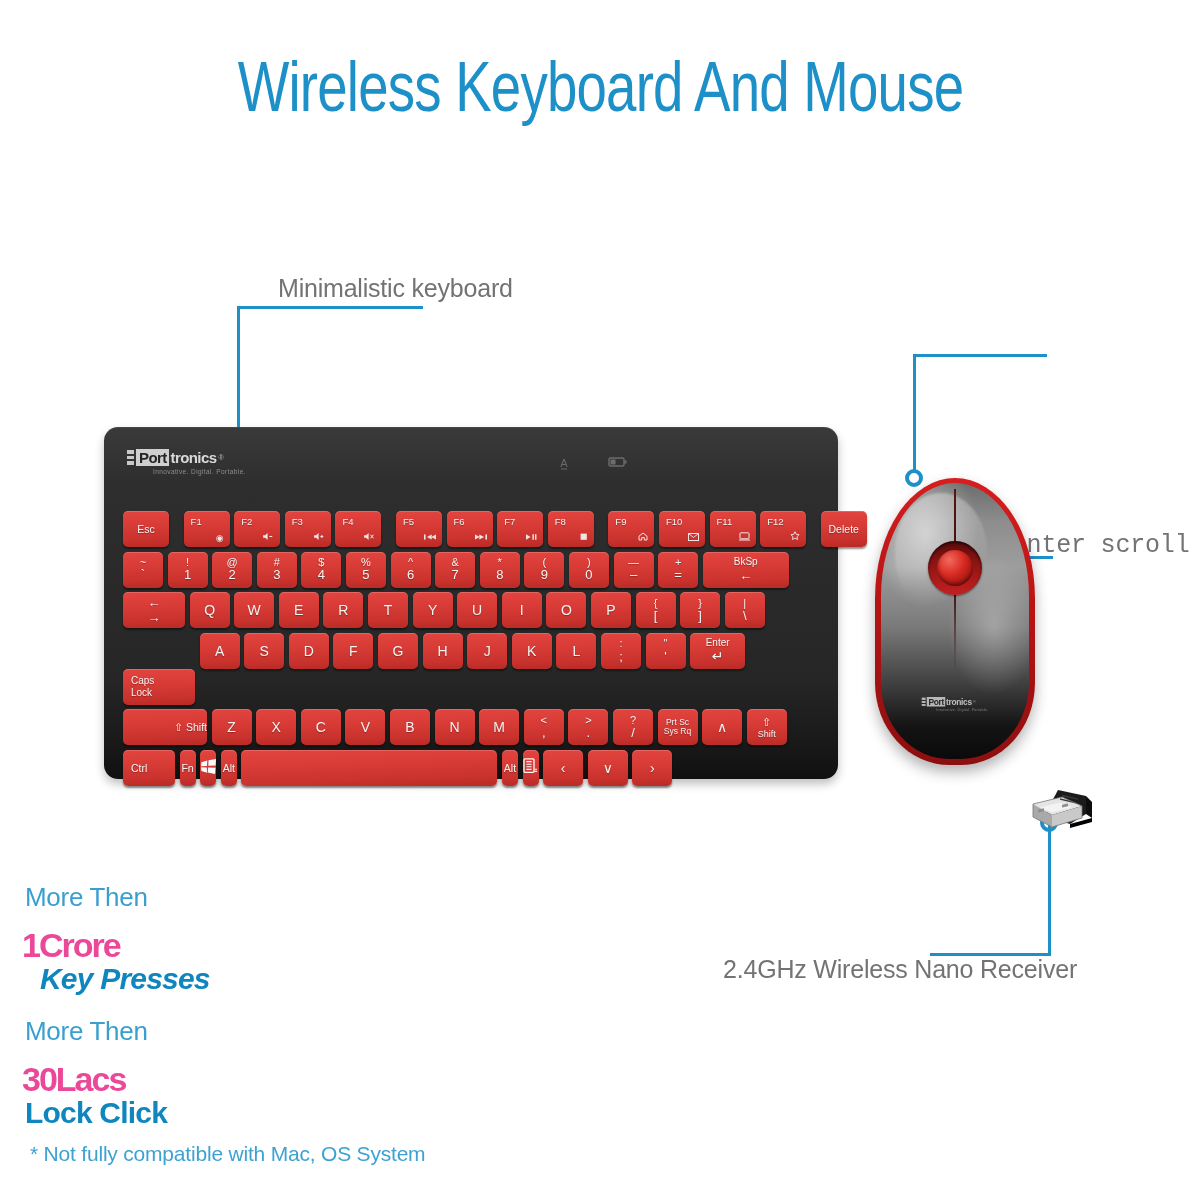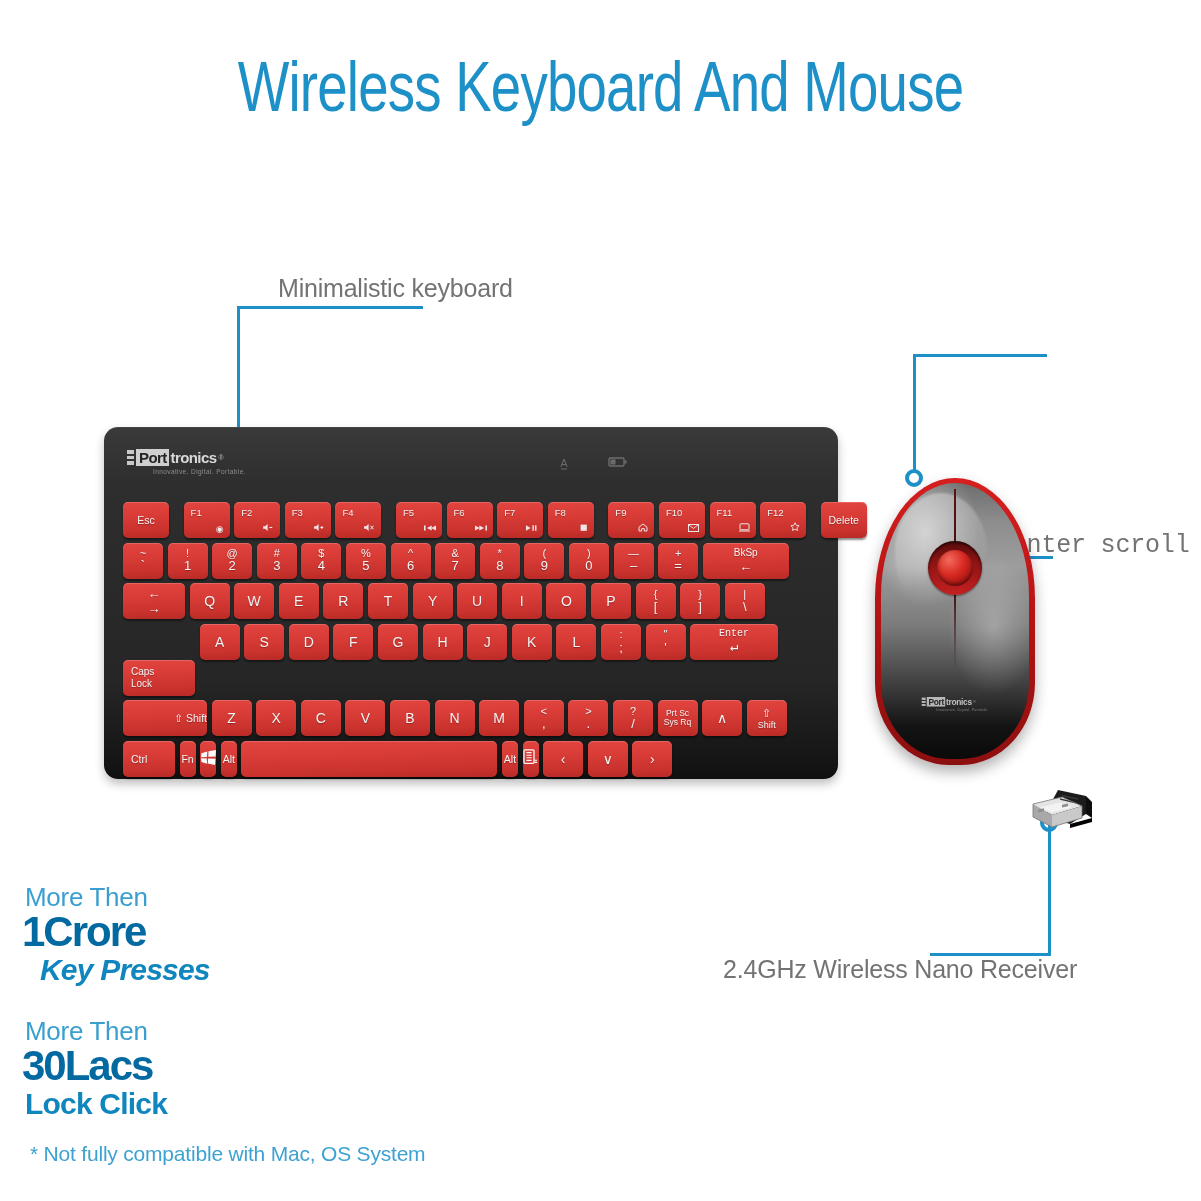--- a/index.html
+++ b/index.html
@@ -63,22 +63,22 @@
   #lead-rc-h { left:930px; top:953px; width:121px; height:3px; }
   #ring-rc   { left:1040px; top:814px; background:transparent; }
 
   
   .stat { position:absolute; color:#1b8ec4; }
   .stat .more {
     font-size:26px; font-weight:400; color:#3a9fcf;
     line-height:1; letter-spacing:-0.3px;
   }
   .stat .big {
-    font-size:42px; font-weight:700; line-height:1.02;
-    letter-spacing:-2px; color:#0369a1; margin-top:1px;
+    font-size:34px; font-weight:700; line-height:1.02;
+    letter-spacing:-2px; color:#ec4899; margin-top:18px;
   }
   .stat .sub {
     font-size:30px; font-weight:700; line-height:1.05;
     letter-spacing:-0.8px; color:#0f86bd;
   }
   #stat-keypress { left:25px; top:884px; }
   #stat-keypress .big { margin-left:-3px; }
   #stat-keypress .sub { margin-left:15px;font-style:italic; }
   #stat-mouseclick { left:25px; top:1018px; }
   #stat-mouseclick .big { margin-left:-3px; }
@@ -119,21 +119,21 @@
   }
   .brand-reg { color:#b9b9b9; font-size:7px; vertical-align:super; }
   .brand-tag {
     color:#8e8e8e; font-size:6.5px; letter-spacing:0.4px;
     margin-top:2px; margin-left:26px; white-space:nowrap;
   }
 
   .kb-leds { position:absolute; left:452px; top:28px; display:flex; gap:36px; }
   .led { width:16px; height:16px; opacity:0.55; }
 
-  .kb-rows { position:absolute; left:19px; top:75px; width:696px; }
+  .kb-rows { position:absolute; left:19px; top:84px; width:696px; }
   .kb-row { display:flex; gap:4.6px; margin-bottom:4.6px; }
 
   .key {
     position:relative;
     height:36px; flex:0 0 auto;
     border-radius:5px;
     background:linear-gradient(178deg,#e2453f 0%,#d93c37 38%,#c9322d 78%,#b92a26 100%);
     box-shadow:0 2px 2px rgba(0,0,0,0.45), inset 0 1px 0 rgba(255,255,255,0.18);
     color:#f4f4f4;
     display:flex; align-items:center; justify-content:center;
@@ -141,21 +141,21 @@
     font-family:"Liberation Sans", sans-serif;
     text-shadow:0 1px 1px rgba(0,0,0,0.3);
   }
   .key.w1   { width:40px; }
   .key.esc  { width:46px; }
   .key.fk   { width:46px; }
   .key.del  { width:46px; }
   .key.bksp { width:86px; }
   .key.tab  { width:62px; }
   .key.caps { width:72px;margin-top:36px; }
-  .key.enter{ width:88px;font-family:Liberation Mono, monospace; }
+  .key.enter{ width:55px; }
   .key.lshift{ width:84px; }
   .key.rshift{ width:40px; }
   .key.space{ width:256px; }
   .key.mod  { width:16px; }
   .key.ctrl { width:52px; }
   .key.prt  { width:40px; }
 
   .key .lbl-sm  { font-size:10.5px; line-height:1.15; text-align:center; }
   .key .fk-top  { position:absolute; left:7px; top:5px; font-size:9.5px; }
   .key .fk-ico  { position:absolute; right:6px; bottom:4px; font-size:9px; opacity:.95; }

